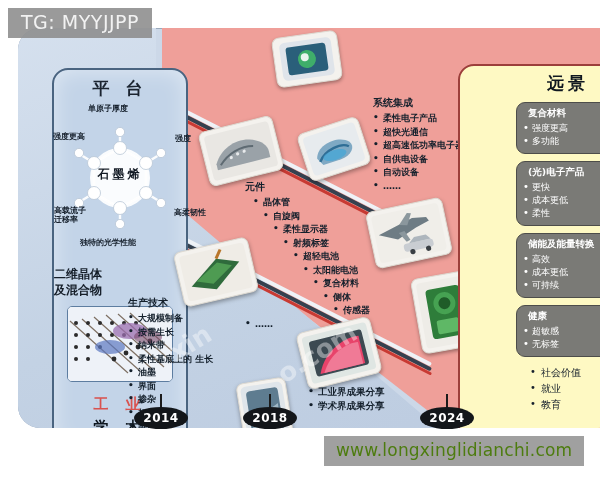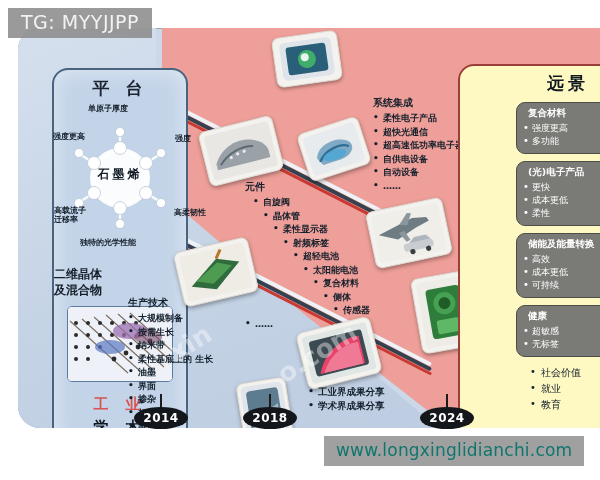--- a/index.html
+++ b/index.html
@@ -145,21 +145,21 @@
     line-height:22px;letter-spacing:.5px;
   }
 
   
   .tg-banner{
     position:absolute;left:8px;top:8px;background:rgba(140,140,140,.88);
     color:#f2f2f2;font-size:19px;padding:3px 13px 5px;letter-spacing:.5px;
   }
   .url-banner{
     position:absolute;left:324px;top:436px;background:rgba(150,150,150,.9);
-    color:#0f766e;font-size:17px;padding:4px 12px 6px;letter-spacing:.2px;
+    color:#4d7c0f;font-size:17px;padding:4px 12px 6px;letter-spacing:.2px;
   }
   .wm-diag{
     position:absolute;color:rgba(255,255,255,.40);font-size:26px;
     transform:rotate(-32deg);pointer-events:none;font-weight:bold;
   }
 </style>
 </head>
 <body>
 
 <div class="stage">
@@ -340,22 +340,22 @@
         <li>超高速低功率电子器件</li>
         <li>自供电设备</li>
         <li>自动设备</li>
         <li>……</li>
       </ul>
     </div>
 
     <div class="grp grp-comp">
       <div class="grp-title">元件</div>
       <ul>
+        <li>晶体管</li>
         <li>自旋阀</li>
-        <li>晶体管</li>
         <li>柔性显示器</li>
         <li>射频标签</li>
         <li>超轻电池</li>
         <li>太阳能电池</li>
         <li>复合材料</li>
         <li>侧体</li>
         <li>传感器</li>
         <li>……</li>
       </ul>
     </div>

